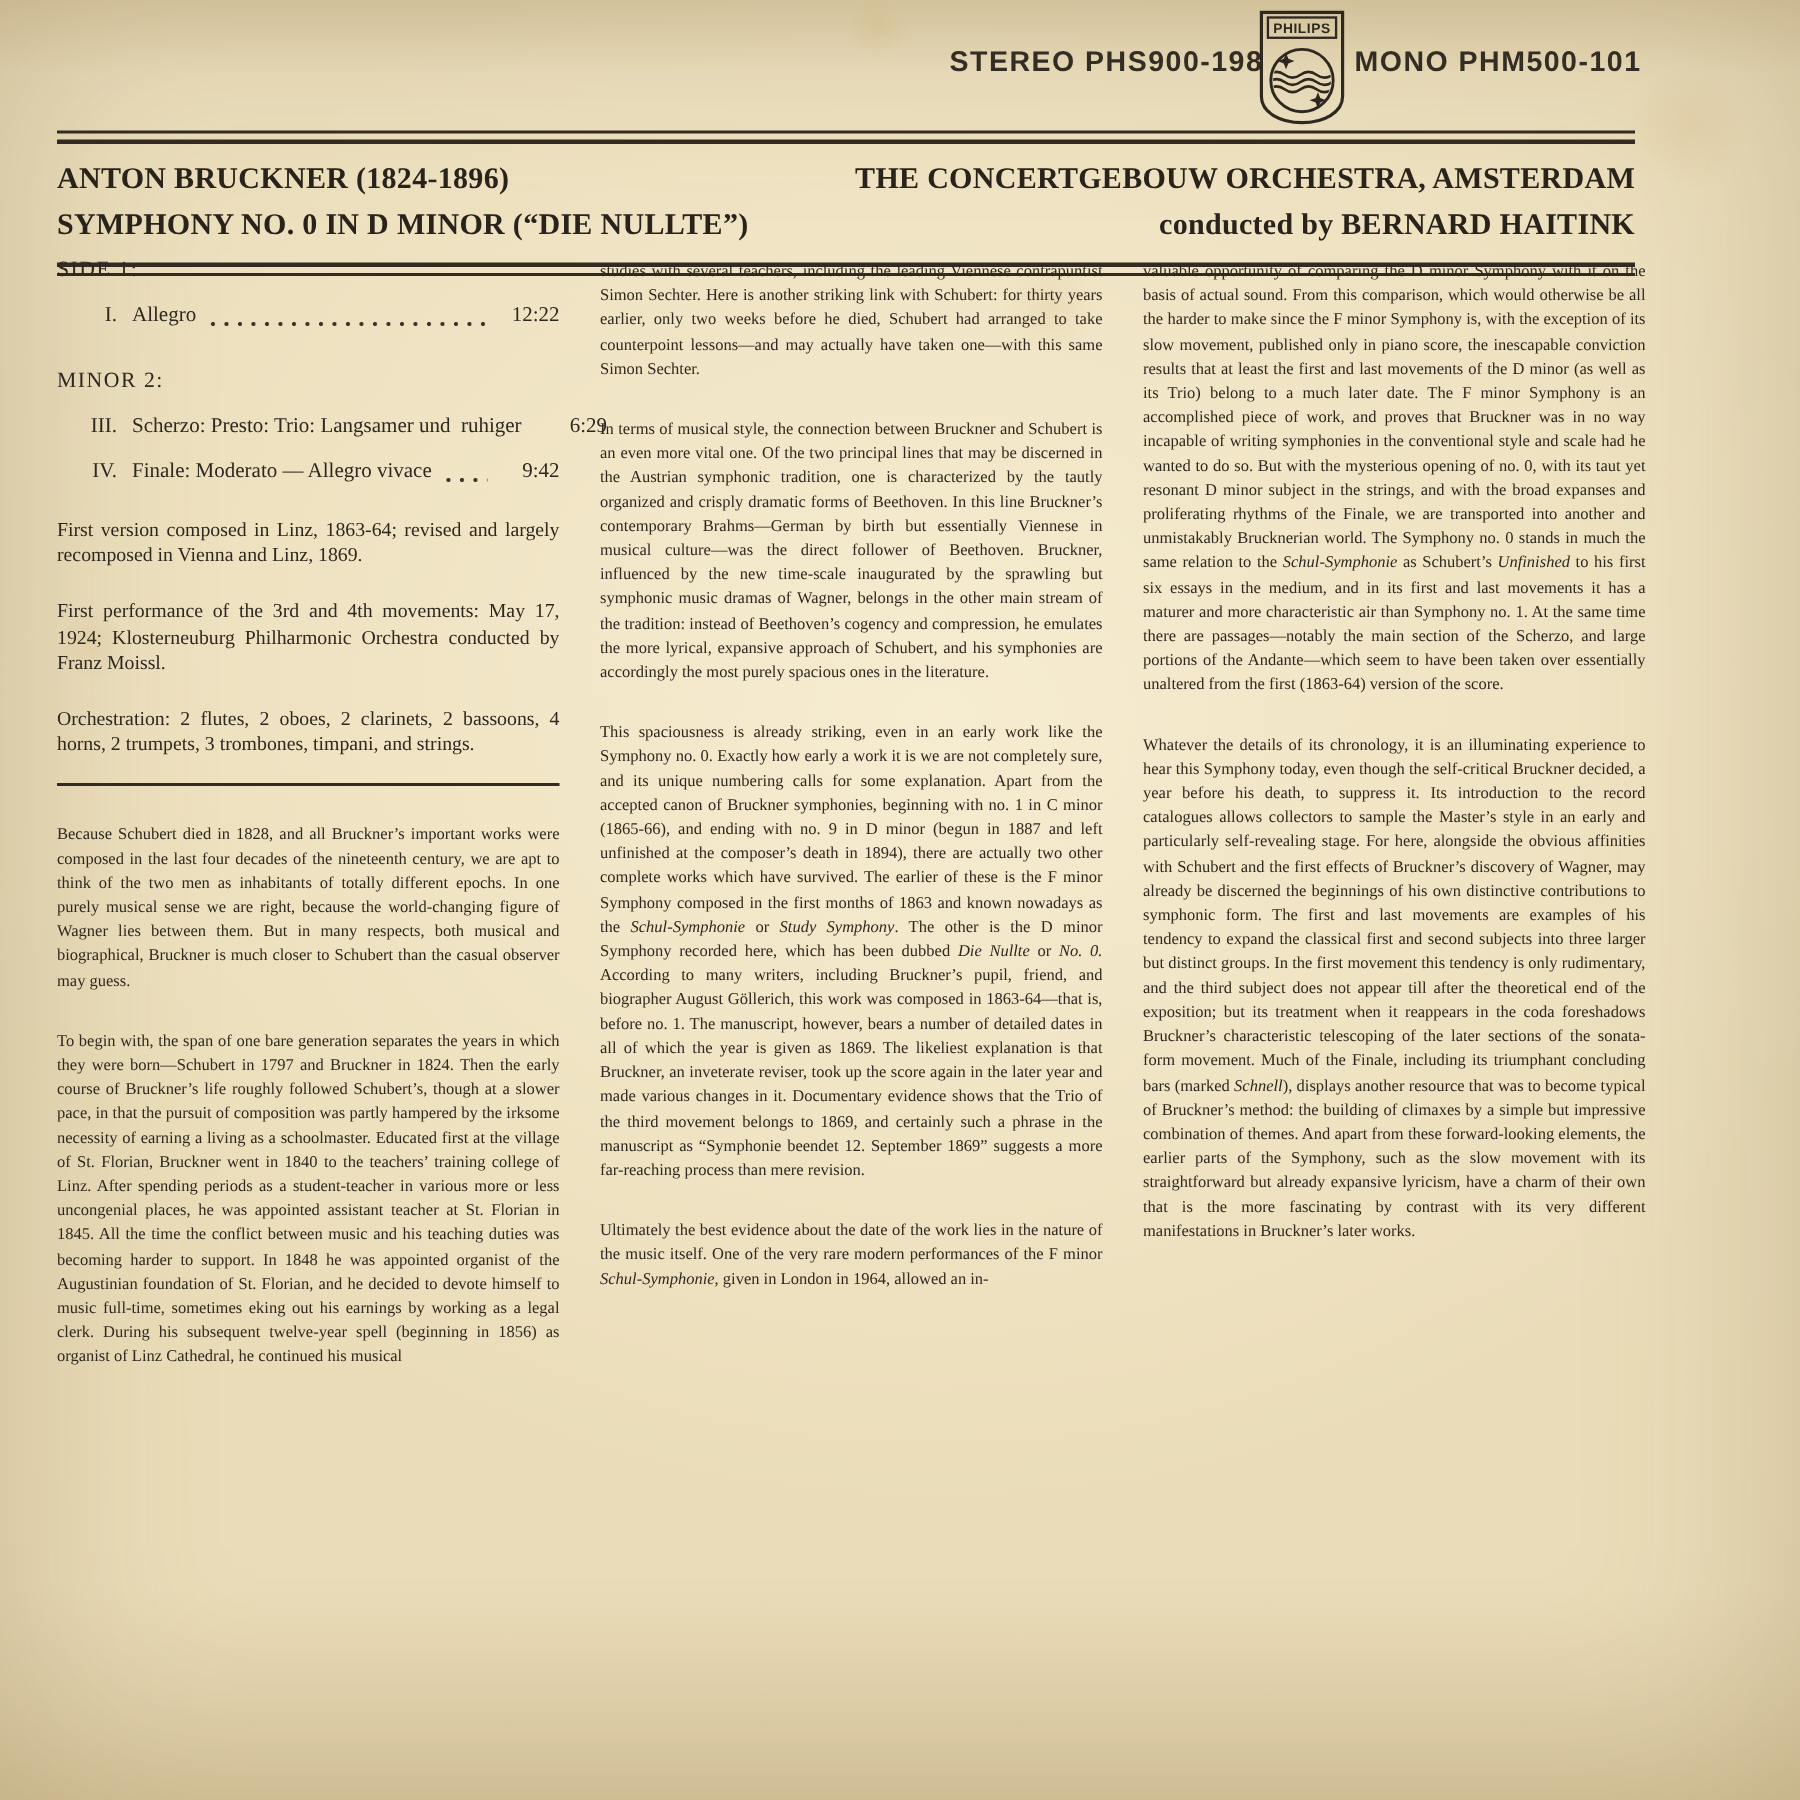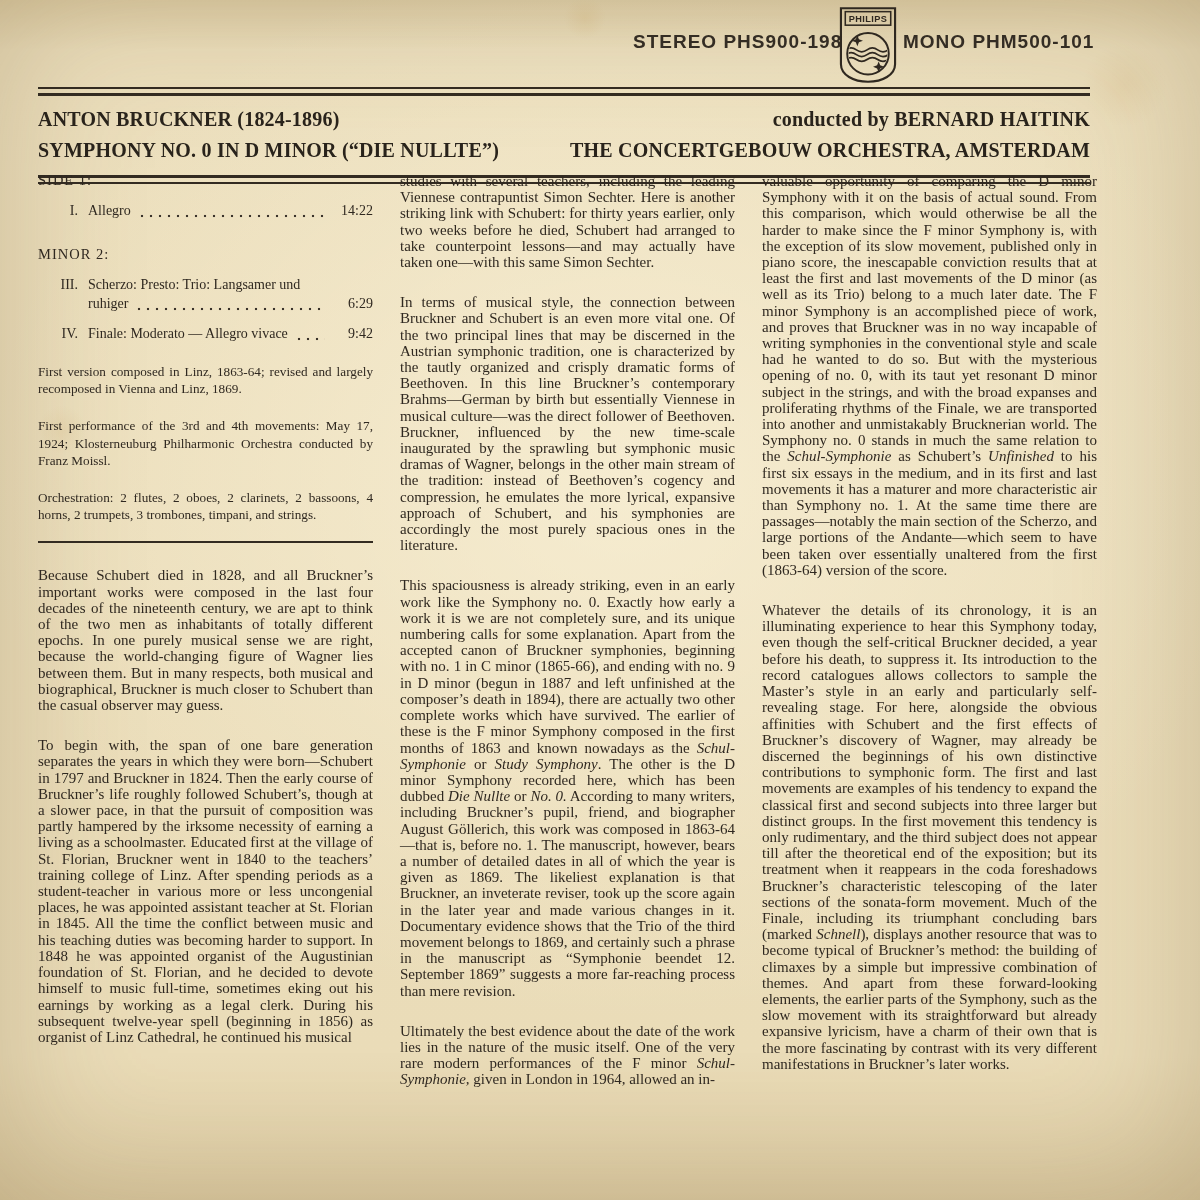--- a/index.html
+++ b/index.html
@@ -43,36 +43,36 @@
   
   .col{position:absolute;top:168px;width:335px;}
   .col1{left:38px;}
   .col2{left:400px;}
   .col3{left:762px;}
   .side-label{font-size:14.5px;letter-spacing:1px;margin:4px 0 0 0;}
   .track{display:flex;align-items:baseline;font-size:14px;margin-top:12px;line-height:19px;}
   .track + .track{margin-top:11px;}
   .num{flex:none;width:40px;text-align:right;padding-right:10px;}
   .t-title{flex:none;padding-right:7px;}
-  .track-body{flex:1;display:flex;flex-direction:column;}
+  .track-body{flex:1;display:flex;flex-direction:row;}
   .track-line2{display:flex;align-items:baseline;justify-content:space-between;}
   .dots{
     flex:1;align-self:flex-end;height:4px;margin:0 4px 2px 2px;
     background-image:radial-gradient(circle at 2px 2px,#3a332a 1.15px,rgba(0,0,0,0) 1.6px);
     background-size:9px 4px;background-repeat:repeat-x;background-position:left bottom;
   }
   .time{flex:none;width:44px;text-align:right;}
   .mt24{margin-top:26px;}
   .note{
     font-size:13.2px;line-height:17.2px;text-align:justify;margin:20px 0 0 0;
   }
   .note.first{}
   .col-rule{margin-top:18px;border-top:2.5px solid #332b21;}
   .body-p{
-    font-size:15px;line-height:16.2px;text-align:justify;margin:24px 0 0 0;
+    font-size:11px;line-height:16.2px;text-align:justify;margin:24px 0 0 0;
     hyphens:auto;-webkit-hyphens:auto;
   }
   .col2 .body-p:first-child,.col3 .body-p:first-child{margin-top:5px;}
   .col2 .body-p{margin-top:24px;}
   .col3 .body-p + .body-p{margin-top:24px;}
   .body-p i{font-style:italic;}
 </style>
 </head>
 <body>
 
@@ -102,35 +102,35 @@
   <span class="cat mono">MONO PHM500-101</span>
 
   <div class="header">
     <div class="rule-top"></div>
     <div class="header-row">
       <div class="header-left">
         <div>ANTON BRUCKNER (1824-1896)</div>
         <div>SYMPHONY NO. 0 IN D MINOR (“DIE NULLTE”)</div>
       </div>
       <div class="header-right">
+        <div>THE CONCERTGEBOUW ORCHESTRA, AMSTERDAM</div>
         <div>conducted by BERNARD HAITINK</div>
-        <div>THE CONCERTGEBOUW ORCHESTRA, AMSTERDAM</div>
       </div>
     </div>
     <div class="rule-bottom"></div>
   </div>
 
   <div class="col col1">
     <div class="side-label">SIDE 1:</div>
 
     <div class="track">
       <span class="num">I.</span>
       <span class="t-title">Allegro</span>
       <span class="dots"></span>
-      <span class="time">14:22</span>
+      <span class="time">12:22</span>
     </div>
 
     <div class="side-label mt24">MINOR 2:</div>
 
     <div class="track">
       <span class="num">III.</span>
       <div class="track-body">
         <div class="t-title">Scherzo: Presto: Trio: Langsamer und</div>
         <div class="track-line2">
           <span class="t-title">ruhiger</span>

